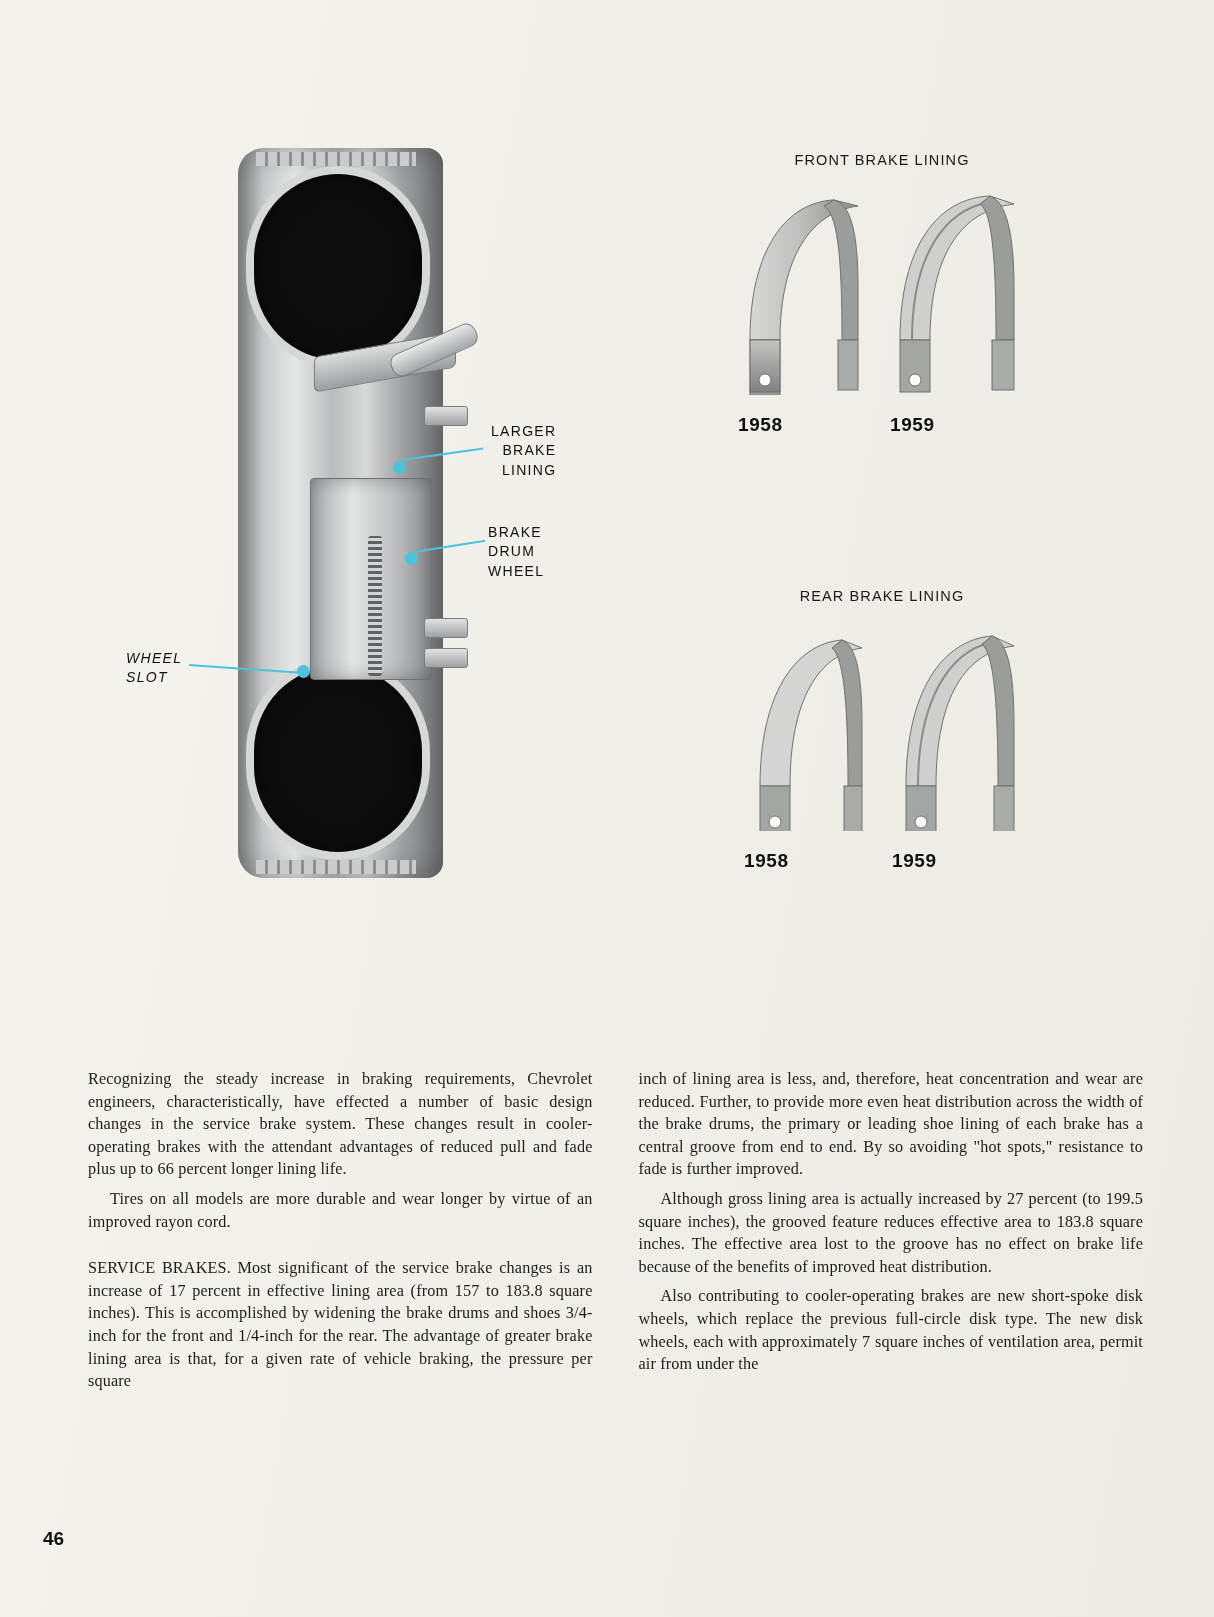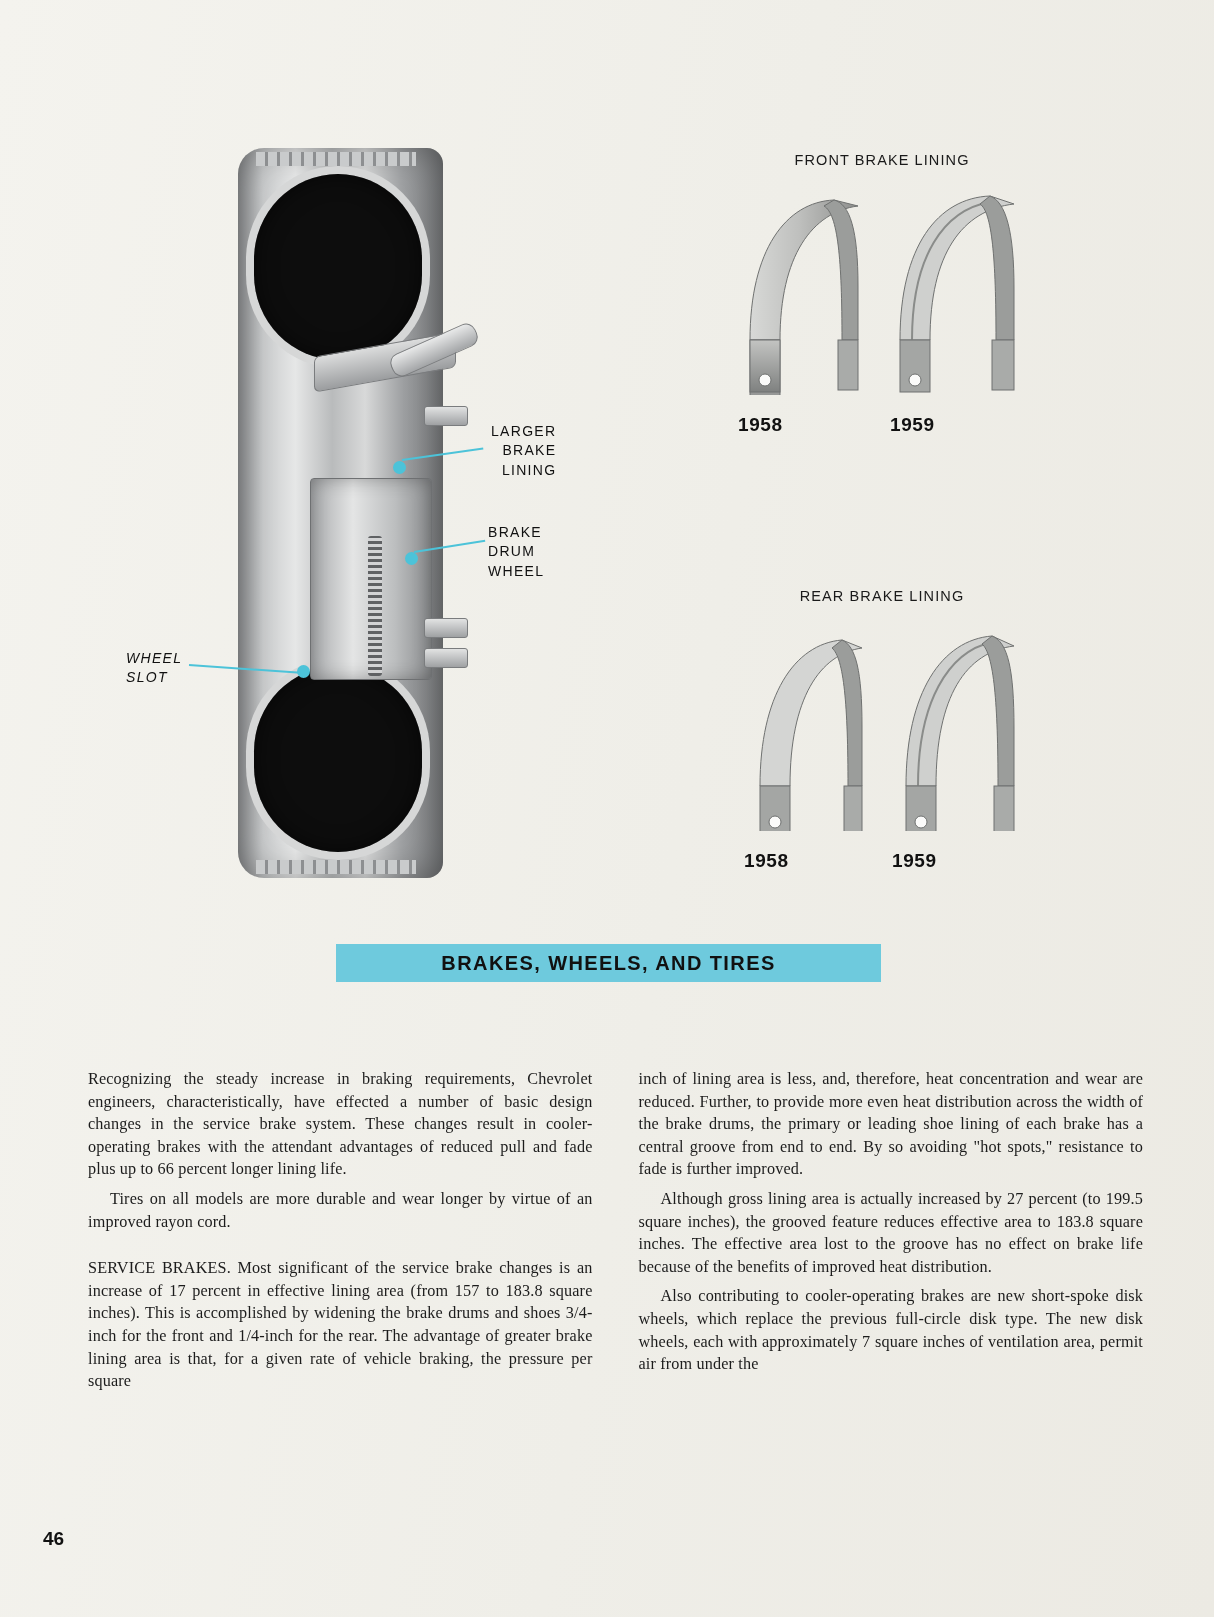--- a/index.html
+++ b/index.html
@@ -335,23 +335,20 @@
           <circle cx="29" cy="196" r="6" fill="#fbfbfa" stroke="#6f7170"></circle>
           <path d="M100,10 C116,16 122,44 122,102 L122,160 L106,160 C106,78 102,28 90,18 Z" fill="#9b9d9b" stroke="#6f7170" stroke-width="1"></path>
           <rect x="102" y="160" width="20" height="46" fill="#a9aba9" stroke="#6f7170"></rect>
         </svg>
       </div>
       <div class="shoe-year" style="left:170px; top:262px;">1959</div>
     </div>
 
   </div>
 
-  <div class="banner">
-    <span class="banner-text">BRAKES, WHEELS, AND TIRES</span>
-  </div>
 
   <div class="columns">
     <div class="col">
       <p>Recognizing the steady increase in braking requirements, Chevrolet engineers, characteristically, have effected a number of basic design changes in the service brake system. These changes result in cooler-operating brakes with the attendant advantages of reduced pull and fade plus up to 66 percent longer lining life.</p>
       <p class="indent">Tires on all models are more durable and wear longer by virtue of an improved rayon cord.</p>
       <p class="gap">SERVICE BRAKES. Most significant of the service brake changes is an increase of 17 percent in effective lining area (from 157 to 183.8 square inches). This is accomplished by widening the brake drums and shoes 3/4-inch for the front and 1/4-inch for the rear. The advantage of greater brake lining area is that, for a given rate of vehicle braking, the pressure per square</p>
     </div>
     <div class="col">
       <p>inch of lining area is less, and, therefore, heat concentration and wear are reduced. Further, to provide more even heat distribution across the width of the brake drums, the primary or leading shoe lining of each brake has a central groove from end to end. By so avoiding "hot spots," resistance to fade is further improved.</p>
       <p class="indent">Although gross lining area is actually increased by 27 percent (to 199.5 square inches), the grooved feature reduces effective area to 183.8 square inches. The effective area lost to the groove has no effect on brake life because of the benefits of improved heat distribution.</p>

